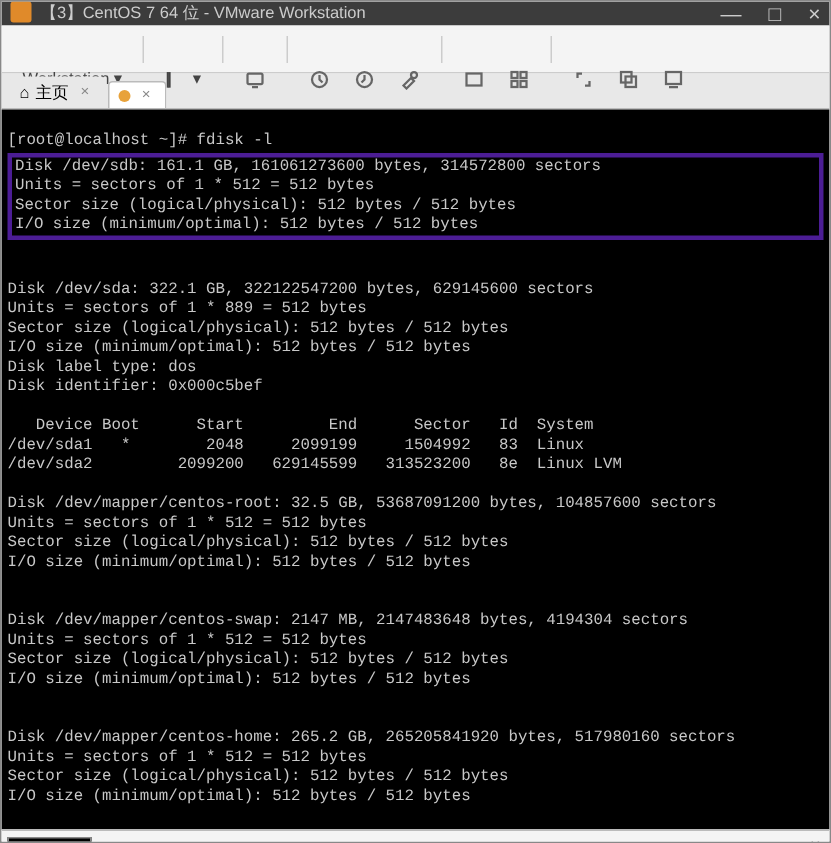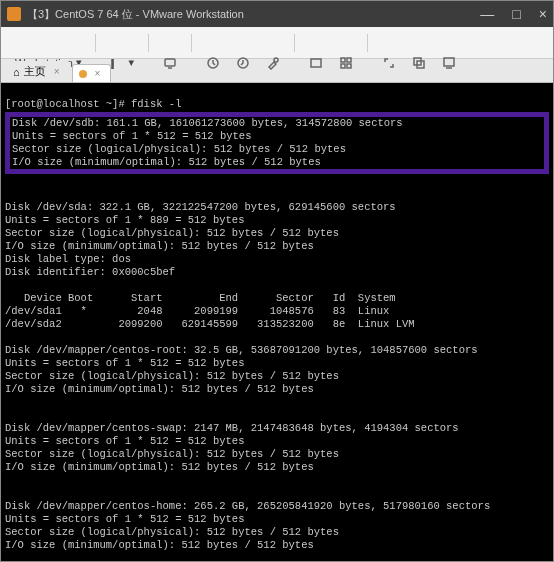--- a/index.html
+++ b/index.html
@@ -1,33 +1,33 @@
 <!DOCTYPE html>
 <html><head>
 <meta charset="utf-8">
 <style>
 * { margin: 0; padding: 0; box-sizing: border-box; }
 body { font-family: "Segoe UI", Tahoma, sans-serif; font-size: 12px; background: #fff; width: 554px; height: 562px; overflow: hidden; border: 1px solid #888; }
-.titlebar { background: #3c3c3c; color: #ccc; height: 26px; display: flex; align-items: center; padding: 0 6px; }
+.titlebar { background: #3c3c3c; color: #ccc; height: 16px; display: flex; align-items: flex-start; padding: 0 6px; }
 .titlebar .icon-app { width: 14px; height: 14px; background: #e08a2a; border-radius: 2px; margin-right: 6px; }
 .titlebar .title { flex: 1; font-size: 11px; }
 .win-controls { display: flex; gap: 18px; color: #ccc; font-size: 14px; }
 .toolbar { background: #f4f4f4; border-bottom: 1px solid #ccc; height: 32px; display: flex; align-items: center; padding: 0 8px; gap: 4px; }
 .toolbar .btn { padding: 4px 6px; color: #444; font-size: 11px; display: flex; align-items: center; gap: 3px; margin-top: 40px; }
 .toolbar .sep { width: 1px; height: 18px; background: #ccc; margin: 0 4px; }
 .play-btn { color: #2a9d3d; font-size: 13px; }
 .pause { color: #e8a23a; font-weight: bold; letter-spacing: -2px; }
 .toolbar svg { width: 14px; height: 14px; stroke: #666; fill: none; stroke-width: 1.5; }
 .tabs { background: #e8e8e8; border-bottom: 1px solid #bbb; height: 24px; display: flex; align-items: flex-end; padding: 0 6px; gap: 2px; }
 .tab { background: #fff; border: 1px solid #bbb; border-bottom: none; border-radius: 3px 3px 0 0; padding: 3px 10px 3px 6px; font-size: 11px; display: flex; align-items: center; gap: 4px; }
 .tab.home { background: #e8e8e8; border: none; }
 .tab .close { color: #888; font-size: 10px; margin-left: 4px; }
 .tab .dot { width: 8px; height: 8px; background: #e8a23a; border-radius: 50%; }
 .terminal { background: #000; color: #c8c8c8; font-family: "Courier New", monospace; font-size: 10.5px; line-height: 13px; padding: 2px 4px; height: 480px; overflow: hidden; white-space: pre; }
-.terminal .hl { border: 5px solid #4c1d95; padding: 0 2px; display: block; margin: 1px 0; }
+.terminal .hl { border: 3px solid #4c1d95; padding: 0 2px; display: block; margin: 1px 0; }
 .thumbs { background: #f4f4f4; border-top: 1px solid #bbb; height: 62px; padding: 4px; display: flex; gap: 6px; position: relative; }
 .thumbs .close-x { position: absolute; right: 6px; top: 2px; color: #666; font-size: 12px; }
 .thumb { width: 56px; }
 .thumb .img { width: 56px; height: 40px; background: #000; border: 1px solid #888; }
 .thumb .lbl { font-size: 9px; text-align: center; color: #333; margin-top: 2px; overflow: hidden; text-overflow: ellipsis; white-space: nowrap; }
 </style>
 </head>
 <body>
 
 <div class="titlebar">
@@ -128,21 +128,21 @@
 <span>I/O size (minimum/optimal): 512 bytes / 512 bytes</span></span>
 
 <span>Disk /dev/sda: 322.1 GB, 322122547200 bytes, 629145600 sectors
 Units = sectors of 1 * 889 = 512 bytes
 Sector size (logical/physical): 512 bytes / 512 bytes
 I/O size (minimum/optimal): 512 bytes / 512 bytes
 Disk label type: dos
 Disk identifier: 0x000c5bef</span>
 
 <span>   Device Boot      Start         End      Sector   Id  System</span>
-<span>/dev/sda1   *        2048     2099199     1048576   83  Linux</span>
+<span>/dev/sda1   *        2048     2099199     1504992   83  Linux</span>
 <span>/dev/sda2         2099200   629145599   313523200   8e  Linux LVM</span>
 
 <span>Disk /dev/mapper/centos-root: 32.5 GB, 53687091200 bytes, 104857600 sectors
 Units = sectors of 1 * 512 = 512 bytes
 Sector size (logical/physical): 512 bytes / 512 bytes
 I/O size (minimum/optimal): 512 bytes / 512 bytes</span>
 
 
 <span>Disk /dev/mapper/centos-swap: 2147 MB, 2147483648 bytes, 4194304 sectors
 Units = sectors of 1 * 512 = 512 bytes

